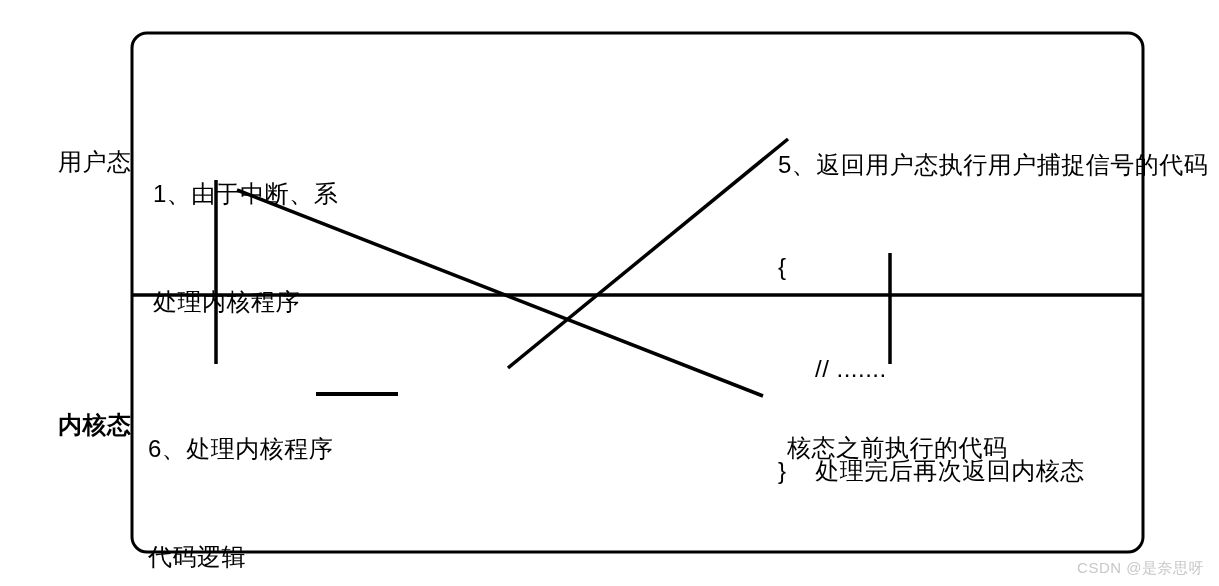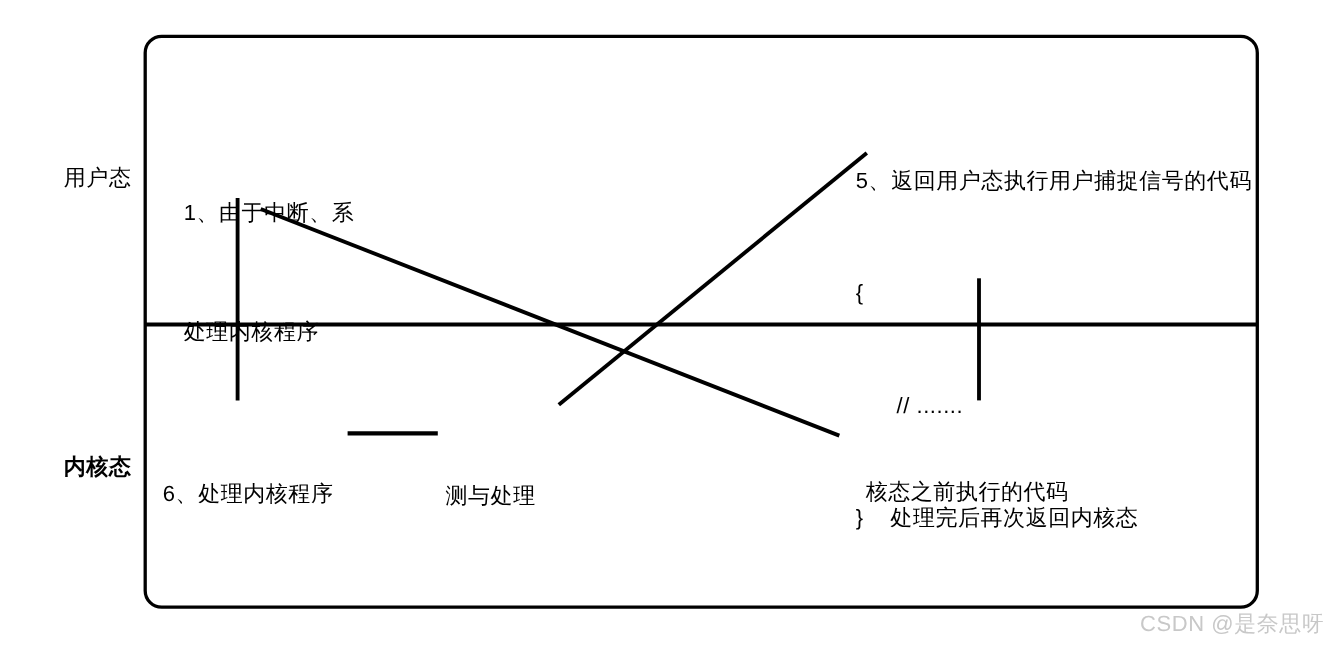--- a/index.html
+++ b/index.html
@@ -16,34 +16,34 @@
     background: var(--bg, #ffffff);
   }
   #lines {
     position: absolute; left: 0; top: 0;
     width: 1219px; height: 586px;
     pointer-events: none;
   }
   #lines * { stroke: var(--ink, #000000); }
   .txt {
     position: absolute;
-    font-size: 20px;
+    font-size: 24px;
     line-height: 36px;
     letter-spacing: 0.5px;
     white-space: pre;
     color: var(--ink, #000000);
   }
   .mode-label { line-height: 24px; }
   .code-block { line-height: 34px; }
   .lh34 { line-height: 34px; }
   .indent { padding-left: 37px; }
   .watermark {
     position: absolute;
     right: 15px; top: 558px;
-    font-size: 20px;
+    font-size: 15px;
     line-height: 20px;
     letter-spacing: 0.5px;
     color: var(--wm, #c8c8c8);
     white-space: pre;
   }
 </style>
 </head>
 <body>
 
 <div id="canvas">
@@ -61,38 +61,38 @@
     <line x1="508" y1="368" x2="788" y2="139" stroke-width="3.5"></line>
 
     <line x1="890" y1="253" x2="890" y2="364" stroke-width="3.5"></line>
 
     <line x1="237" y1="190" x2="763" y2="396" stroke-width="3.5"></line>
   </svg>
 
   <div class="txt mode-label" style="left:58px; top:150px;">用户态</div>
   <div class="txt mode-label" style="left:58px; top:413px;font-weight:bold;">内核态</div>
 
-  <div class="txt" style="left:167px; top:104px;">
+  <div class="txt" style="left:153px; top:104px;">
     <div>1、由于中断、系</div>
     <div>处理内核程序</div>
   </div>
 
   <div class="txt code-block" style="left:778px; top:80px;">
     <div>5、返回用户态执行用户捕捉信号的代码</div>
     <div>{</div>
     <div class="indent">// .......</div>
     <div>}    处理完后再次返回内核态</div>
   </div>
 
   <div class="txt" style="left:148px; top:359px;">
     <div>6、处理内核程序</div>
+    <div>代码逻辑</div>
   </div>
 
   <div class="txt" style="left:405px; top:361px;">
-    <div>测与处理</div>
   </div>
 
   <div class="txt lh34" style="left:787px; top:363px;">
     <div>核态之前执行的代码</div>
   </div>
 
   <div class="watermark">CSDN @是奈思呀</div>
 
 </div>
 

